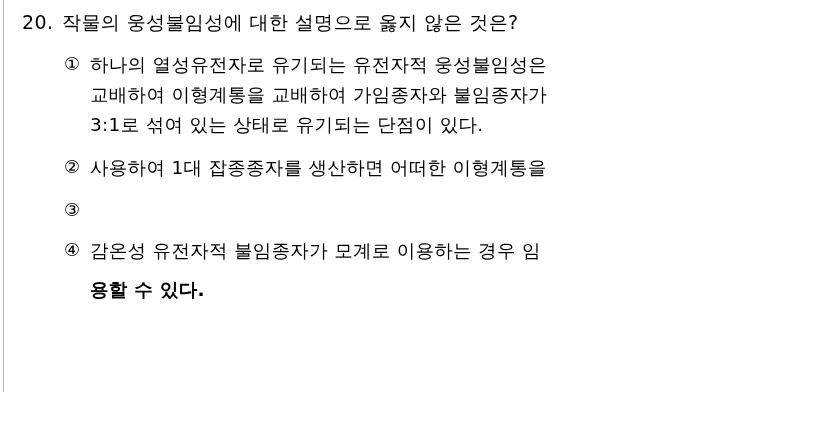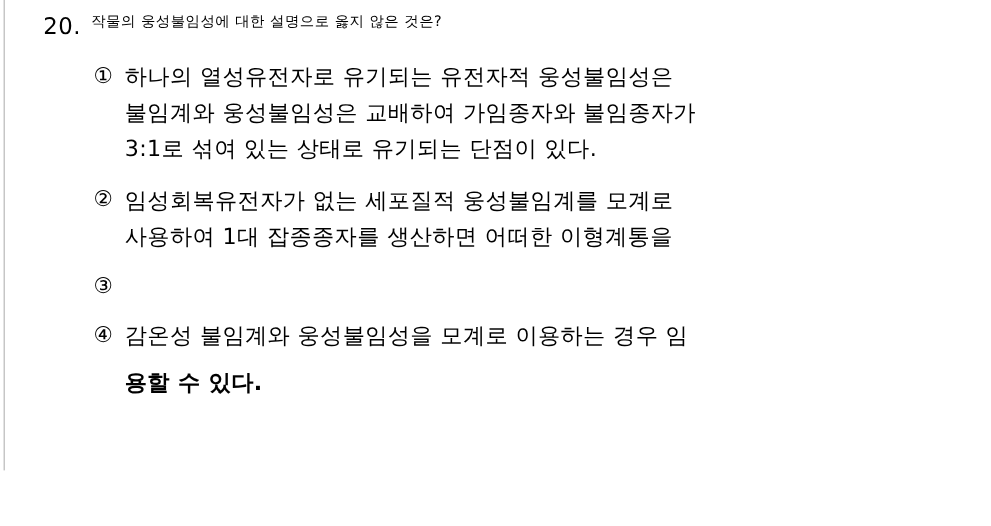--- a/index.html
+++ b/index.html
@@ -13,21 +13,21 @@
     font-family: "DejaVu Sans", sans-serif;
     color: #000000;
     position: relative;
     overflow: hidden;
   }
   .page {
     position: relative;
     width: 758px;
     height: 438px;
     box-sizing: border-box;
-    padding: 10px 0 0 14px;
+    padding: 10px 0 0 0;
   }
   
   .edge-rule {
     position: absolute;
     left: 3px;
     top: 0px;
     width: 1px;
     height: 392px;
     background: #b9b9b9;
   }
@@ -43,21 +43,21 @@
     letter-spacing: 0.4px;
     white-space: nowrap;
   }
   .stem-number {
     width: 40px;
     flex: 0 0 40px;
     text-align: left;
     font-size: 19px;
   }
   .stem-text {
-    font-size: 12px;
+    font-size: 19px;
   }
   .choices {
     margin-top: 14px;
     margin-left: 42px;
   }
   .choice {
     display: flex;
     align-items: flex-start;
     margin-bottom: 13px;
   }
@@ -95,42 +95,41 @@
       <span class="stem-number">20.</span>
       <span class="stem-text">작물의 웅성불임성에 대한 설명으로 옳지 않은 것은?</span>
     </div>
 
     <div class="choices">
 
       <div class="choice">
         <span class="choice-marker">①</span>
         <span class="choice-lines">
           <div class="choice-line">하나의 열성유전자로 유기되는 유전자적 웅성불임성은</div>
-          <div class="choice-line">불임계와 웅성불임성은 교배하여 가임종자와 불임종자가</div>
+          <div class="choice-line">교배하여 이형계통을 교배하여 가임종자와 불임종자가</div>
           <div class="choice-line">3:1로 섞여 있는 상태로 유기되는 단점이 있다.</div>
         </span>
       </div>
 
       <div class="choice">
         <span class="choice-marker">②</span>
         <span class="choice-lines">
-          <div class="choice-line">임성회복유전자가 없는 세포질적 웅성불임계를 모계로</div>
           <div class="choice-line">사용하여 1대 잡종종자를 생산하면 어떠한 이형계통을</div>
         </span>
       </div>
 
       <div class="choice">
         <span class="choice-marker">③</span>
         <span class="choice-lines">
         </span>
       </div>
 
       <div class="choice">
         <span class="choice-marker">④</span>
         <span class="choice-lines">
-          <div class="choice-line">감온성 불임계와 웅성불임성을 모계로 이용하는 경우 임</div>
+          <div class="choice-line">감온성 유전자적 불임종자가 모계로 이용하는 경우 임</div>
           <div class="choice-line extra-gap">용할 수 있다.</div>
         </span>
       </div>
 
     </div>
   </div>
 </div>
 
 </body></html>

